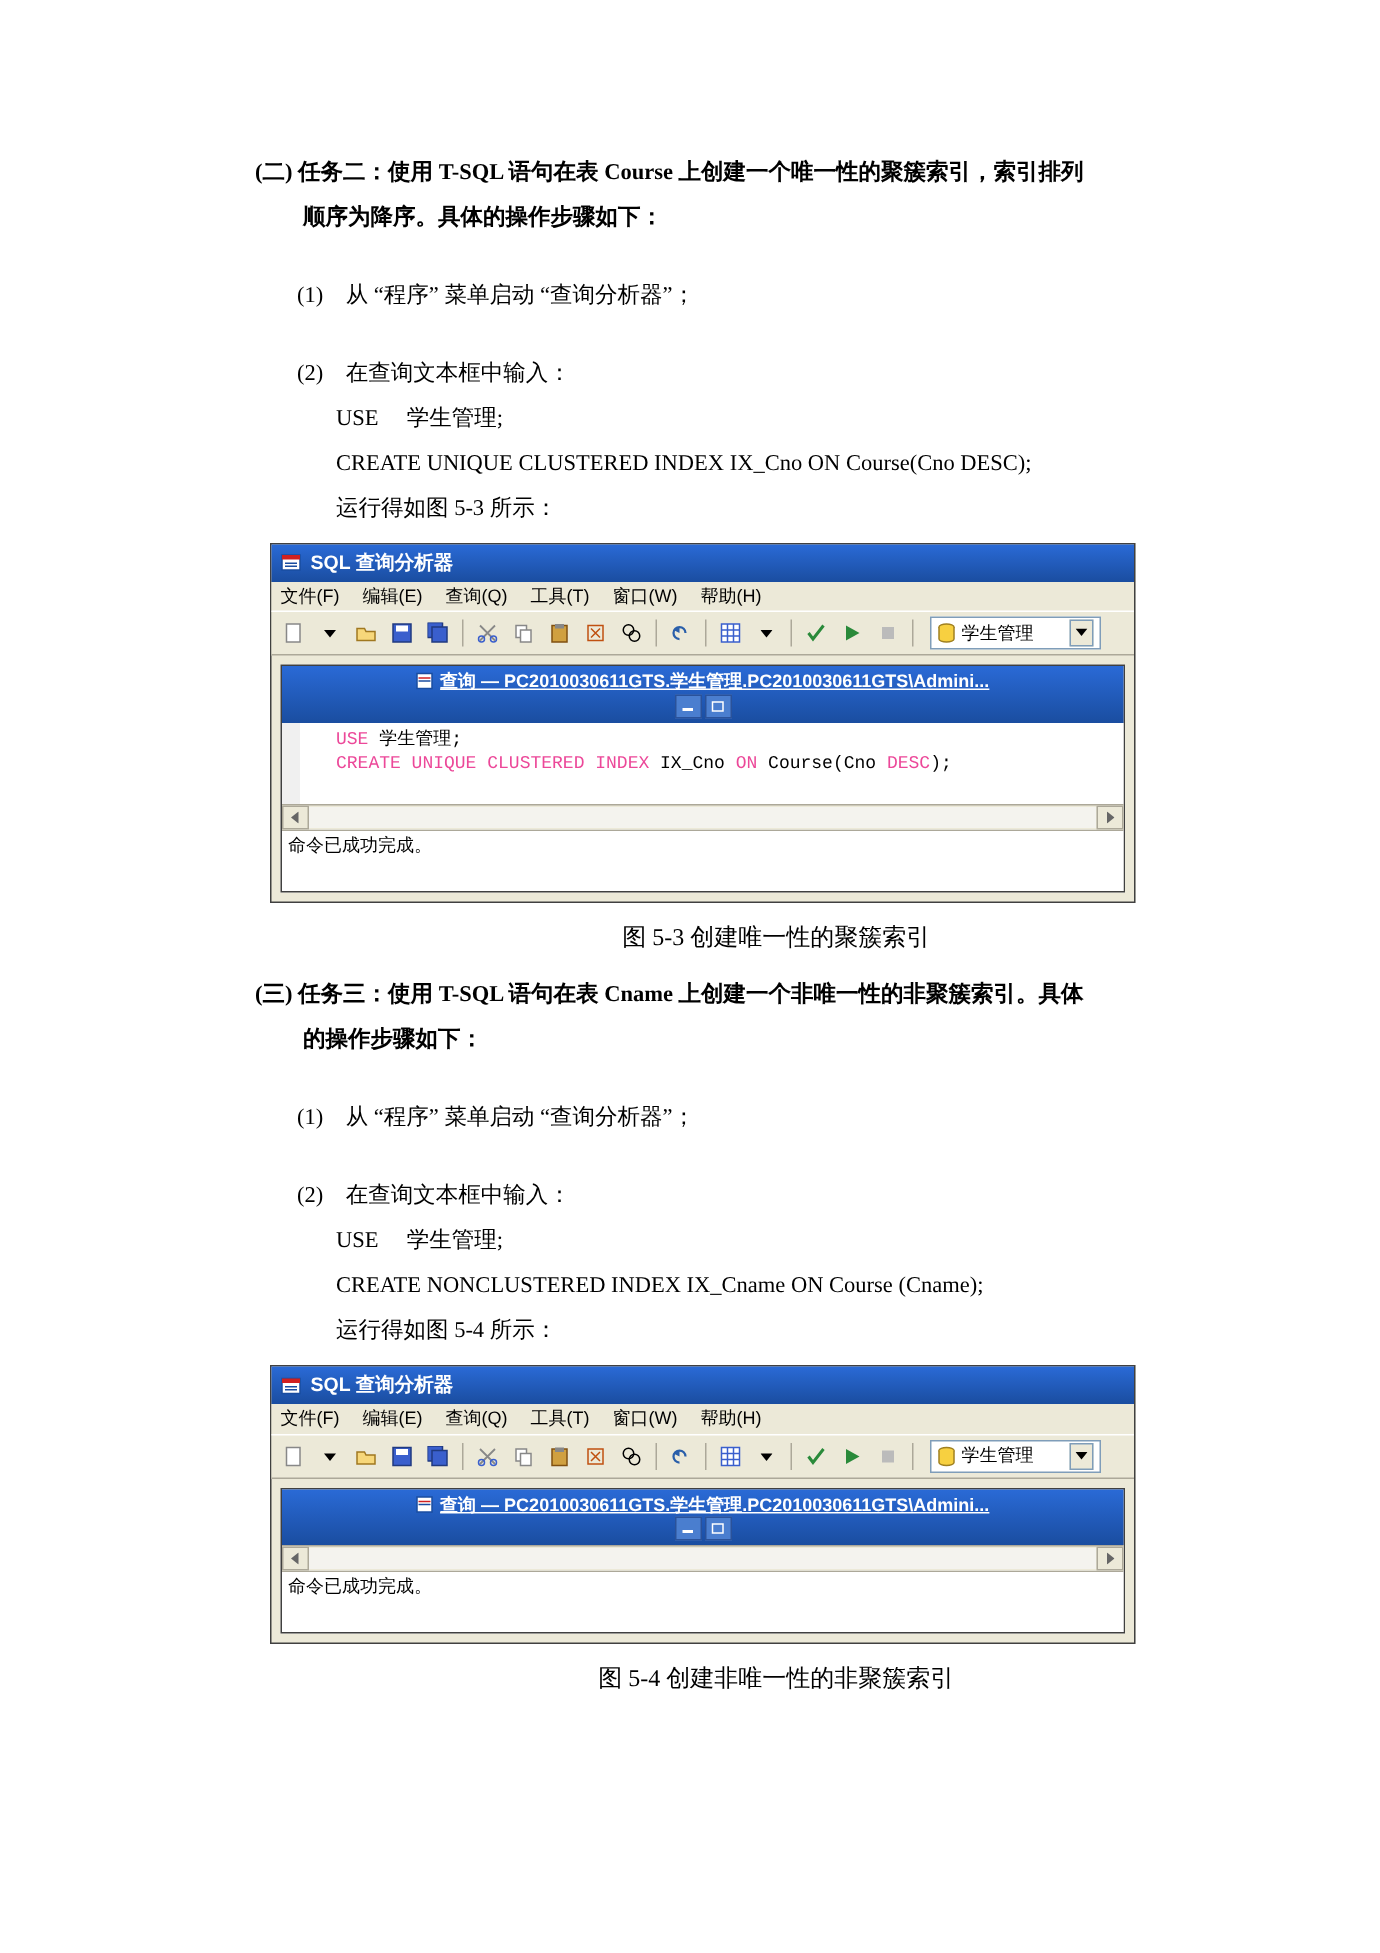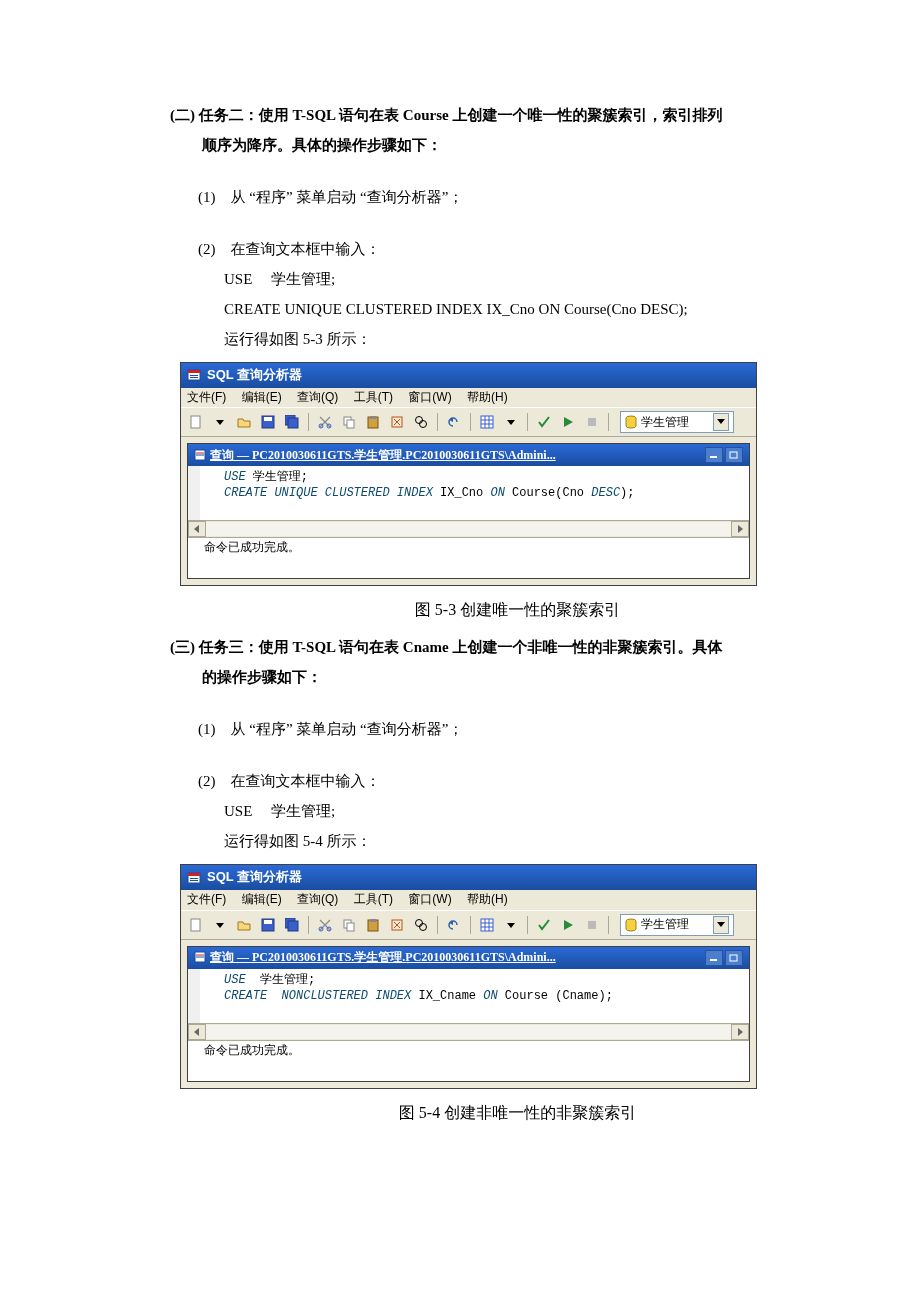--- a/index.html
+++ b/index.html
@@ -105,43 +105,44 @@
     border: 1px solid #404040;
     background: #fff;
   }
   .inner-title {
     background: linear-gradient(to bottom, #2a6ad6, #1a4da0);
     color: #fff;
     padding: 3px 6px;
     display: flex;
     align-items: center;
     justify-content: space-between;
-    font-family: Liberation Serif, serif;
+    font-family: Liberation Sans, sans-serif;
     font-weight: bold;
     font-size: 12px;
+    flex-direction: column;
   }
   .inner-title .wbtns { display: flex; gap: 2px; }
   .wbtn {
     width: 16px; height: 14px;
     background: #4a7ecf;
     border: 1px solid #2a529a;
     display: flex; align-items: center; justify-content: center;
   }
   .code-area {
     background: #fff;
     padding: 4px 8px 10px 24px;
     font-family: "Courier New", monospace;
     font-size: 12px;
     color: #000;
     white-space: pre;
     min-height: 40px;
     border-left: 12px solid #f0f0f0;
     position: relative;
   }
-  .code-area .kw { color: #0c4a6e; font-style: italic; }
+  .code-area .kw { color: #ec4899; }
   .scrollbar-h {
     height: 16px;
     background: #ece9d8;
     border-top: 1px solid #aca899;
     display: flex;
     align-items: center;
     position: relative;
   }
   .scrollbar-h .sleft, .scrollbar-h .sright {
     width: 16px; height: 14px;
@@ -149,21 +150,21 @@
     border: 1px solid #aca899;
     display: flex; align-items: center; justify-content: center;
   }
   .scrollbar-h .strack {
     flex: 1;
     height: 14px;
     background: #f4f3ee;
   }
   .result-area {
     background: #fff;
-    padding: 2px 16px;
+    padding: 2px 4px;
     border-top: 1px solid #aca899;
     font-family: Liberation Sans, sans-serif;
     font-size: 12px;
     min-height: 36px;
   }
   .caption {
     text-align: center;
     margin: 6px 0 6px 0;
     font-family: Liberation Serif, serif;
     font-size: 16px;
@@ -352,20 +353,21 @@
     </div>
   </div>
 
   <div class="caption">图 5-3 创建唯一性的聚簇索引</div>
 
   <div class="task-title">(三) 任务三：使用 T-SQL 语句在表 Cname 上创建一个非唯一性的非聚簇索引。具体</div>
   <div class="task-title-line2">的操作步骤如下：</div>
   <div class="step">(1)　从 “程序” 菜单启动 “查询分析器”；</div>
   <div class="step">(2)　在查询文本框中输入：</div>
   <div class="step-body">USE　 学生管理;</div>
+  <div class="step-body">CREATE NONCLUSTERED INDEX IX_Cname ON Course (Cname);</div>
   <div class="step-body">运行得如图 5-4 所示：</div>
 
   <div class="app-window">
     <div class="titlebar">
       <svg width="14" height="14" viewBox="0 0 14 14">
           <rect x="1" y="2" width="12" height="10" fill="#fff" stroke="#1a4da0"></rect>
           <rect x="1" y="2" width="12" height="3" fill="#d02020"></rect>
           <rect x="3" y="7" width="8" height="1" fill="#1a4da0"></rect>
           <rect x="3" y="9" width="8" height="1" fill="#1a4da0"></rect>
         </svg>
@@ -504,23 +506,20 @@
                 <line x1="1" y1="6" x2="8" y2="6" stroke="#fff" stroke-width="2"></line>
               </svg>
             </span>
           <span class="wbtn">
               <svg width="10" height="8">
                 <rect x="1" y="1" width="7" height="6" fill="none" stroke="#fff"></rect>
               </svg>
             </span>
         </span>
       </div>
-      <div class="code-area"><span class="kw">USE </span><span> 学生管理</span><span>;</span>
-<span class="kw">CREATE  NONCLUSTERED INDEX</span><span> IX_Cname </span><span class="kw">ON</span><span> Course (Cname);</span>
-</div>
       <div class="scrollbar-h">
         <div class="sleft">
             <svg width="6" height="8">
               <polygon points="5,0 0,4 5,8" fill="#666"></polygon>
             </svg>
           </div>
         <div class="strack"></div>
         <div class="sright">
             <svg width="6" height="8">
               <polygon points="1,0 6,4 1,8" fill="#666"></polygon>

